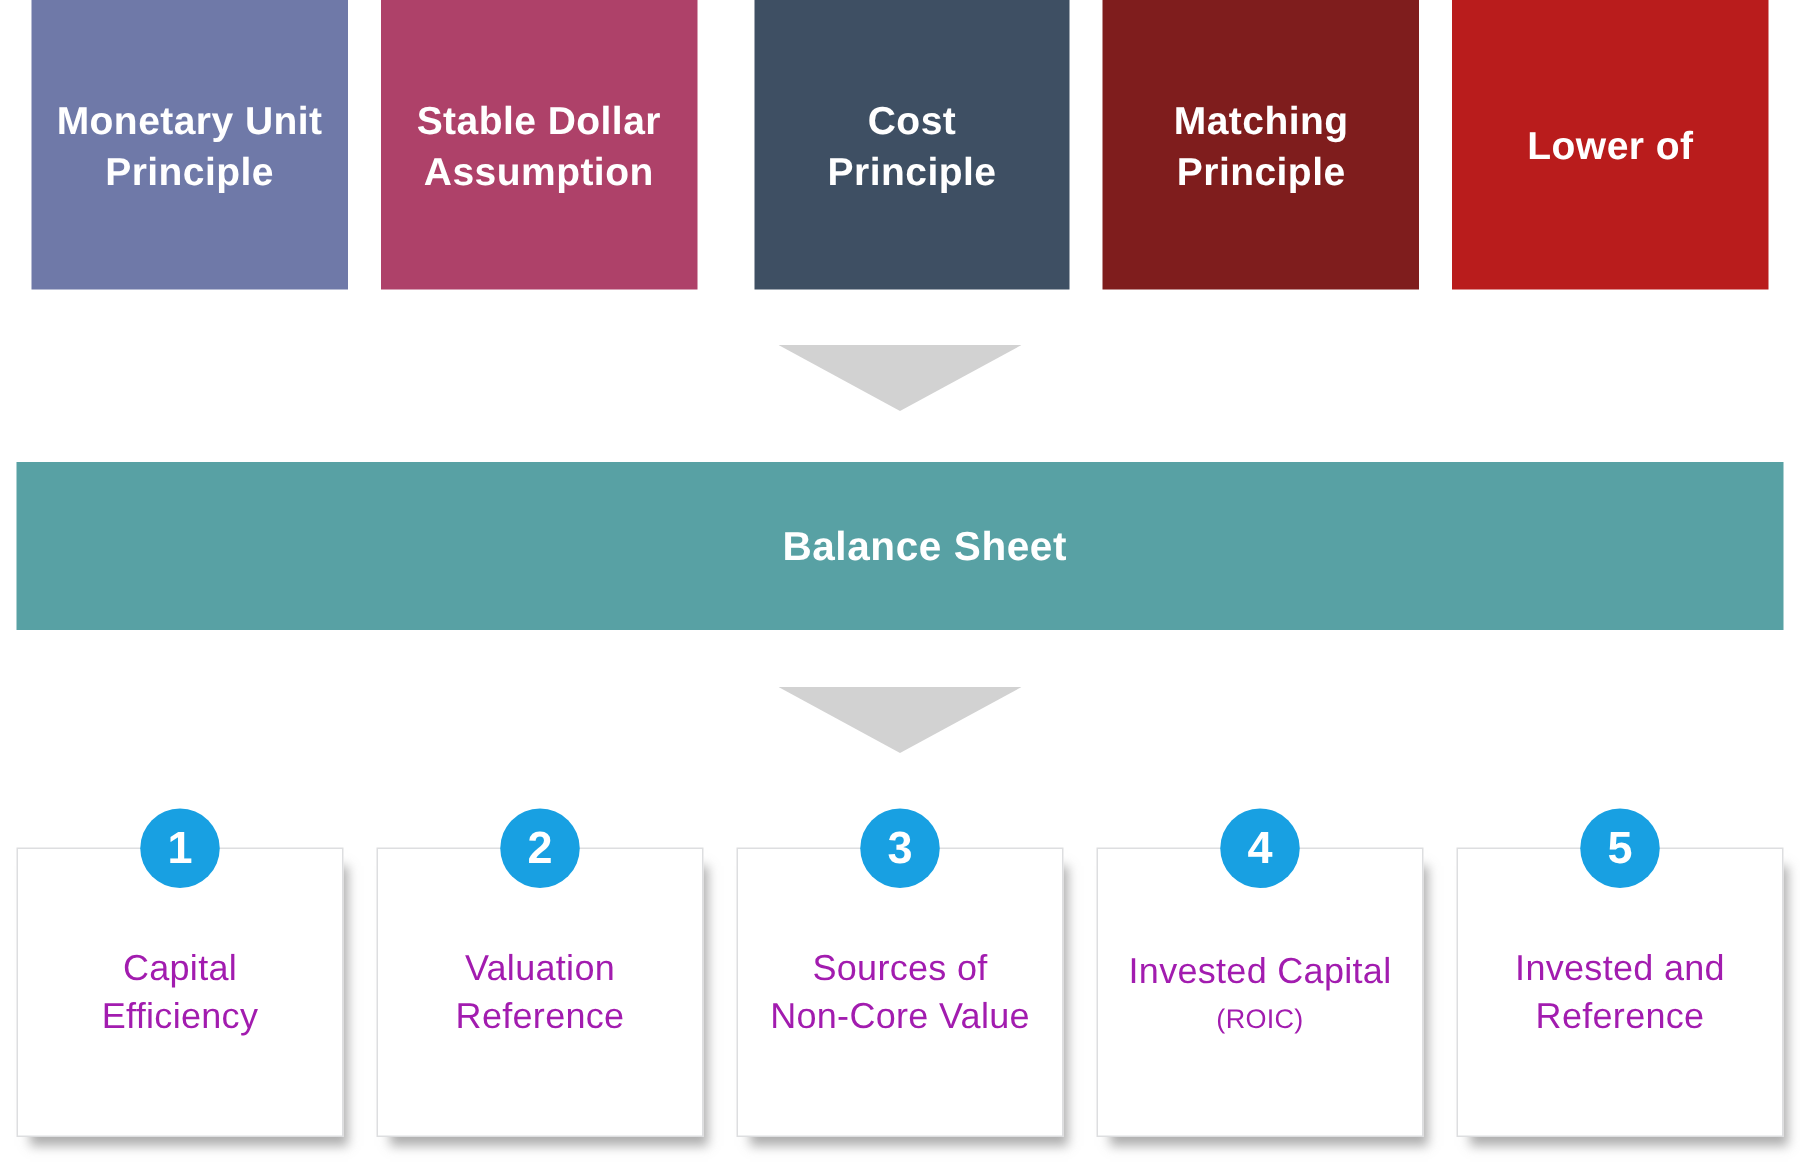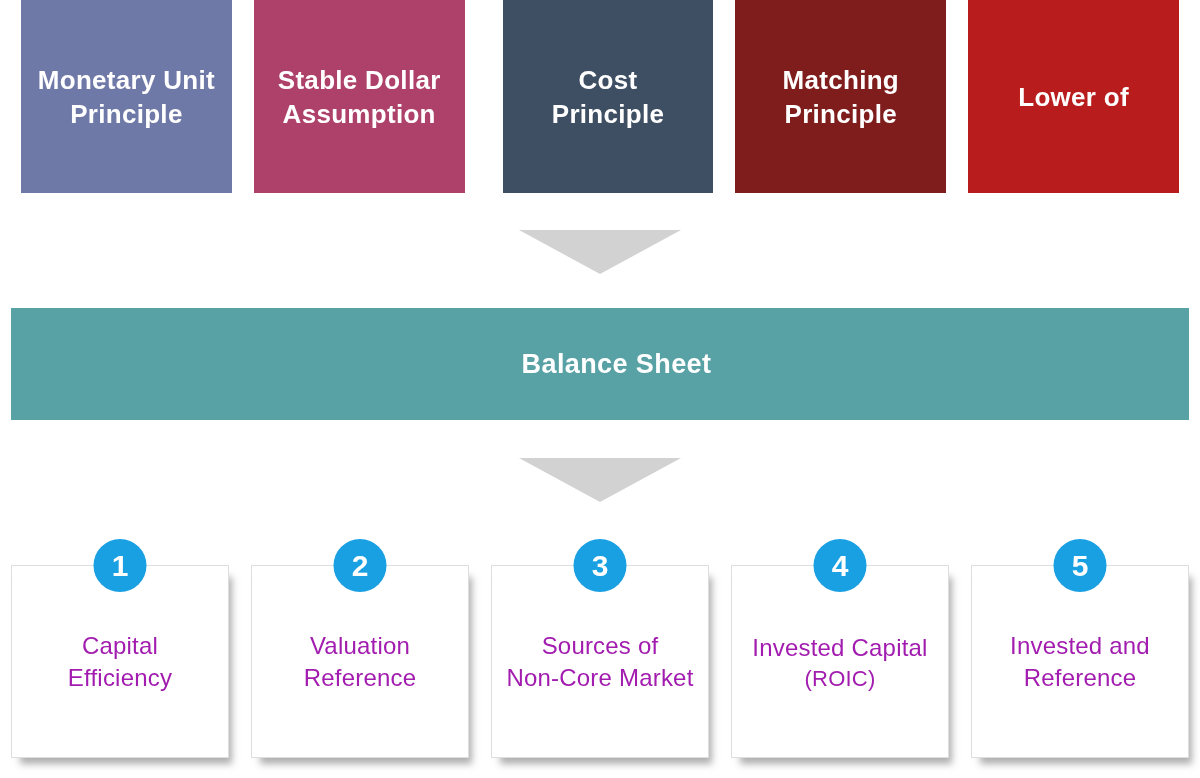--- a/index.html
+++ b/index.html
@@ -75,21 +75,21 @@
   }
   .card-label {
     text-align:center;
     font-size:24px; line-height:32px;
     color:#a21caf;
     letter-spacing:0.2px;
   }
   .card-label .line { display:block; }
   .card-label .sub {
     display:block;
-    font-size:22px; line-height:24px;
+    font-size:18px; line-height:24px;
     margin-top:3px;
   }
 </style>
 </head>
 <body>
 
 <div class="stage">
 
   <div class="top-row">
     <div class="pbox" style="background-color: rgb(111, 121, 168);">
@@ -133,21 +133,21 @@
       <div class="badge" style="background-color: rgb(24, 160, 226);">2</div>
       <div class="card-label">
         <span class="line">Valuation</span>
         <span class="line">Reference</span>
       </div>
     </div>
     <div class="card">
       <div class="badge" style="background-color: rgb(24, 160, 226);">3</div>
       <div class="card-label">
         <span class="line">Sources of</span>
-        <span class="line">Non-Core Market</span>
+        <span class="line">Non-Core Value</span>
       </div>
     </div>
     <div class="card">
       <div class="badge" style="background-color: rgb(24, 160, 226);">4</div>
       <div class="card-label">
         <span class="line">Invested Capital</span>
         <span class="sub">(ROIC)</span>
       </div>
     </div>
     <div class="card">

